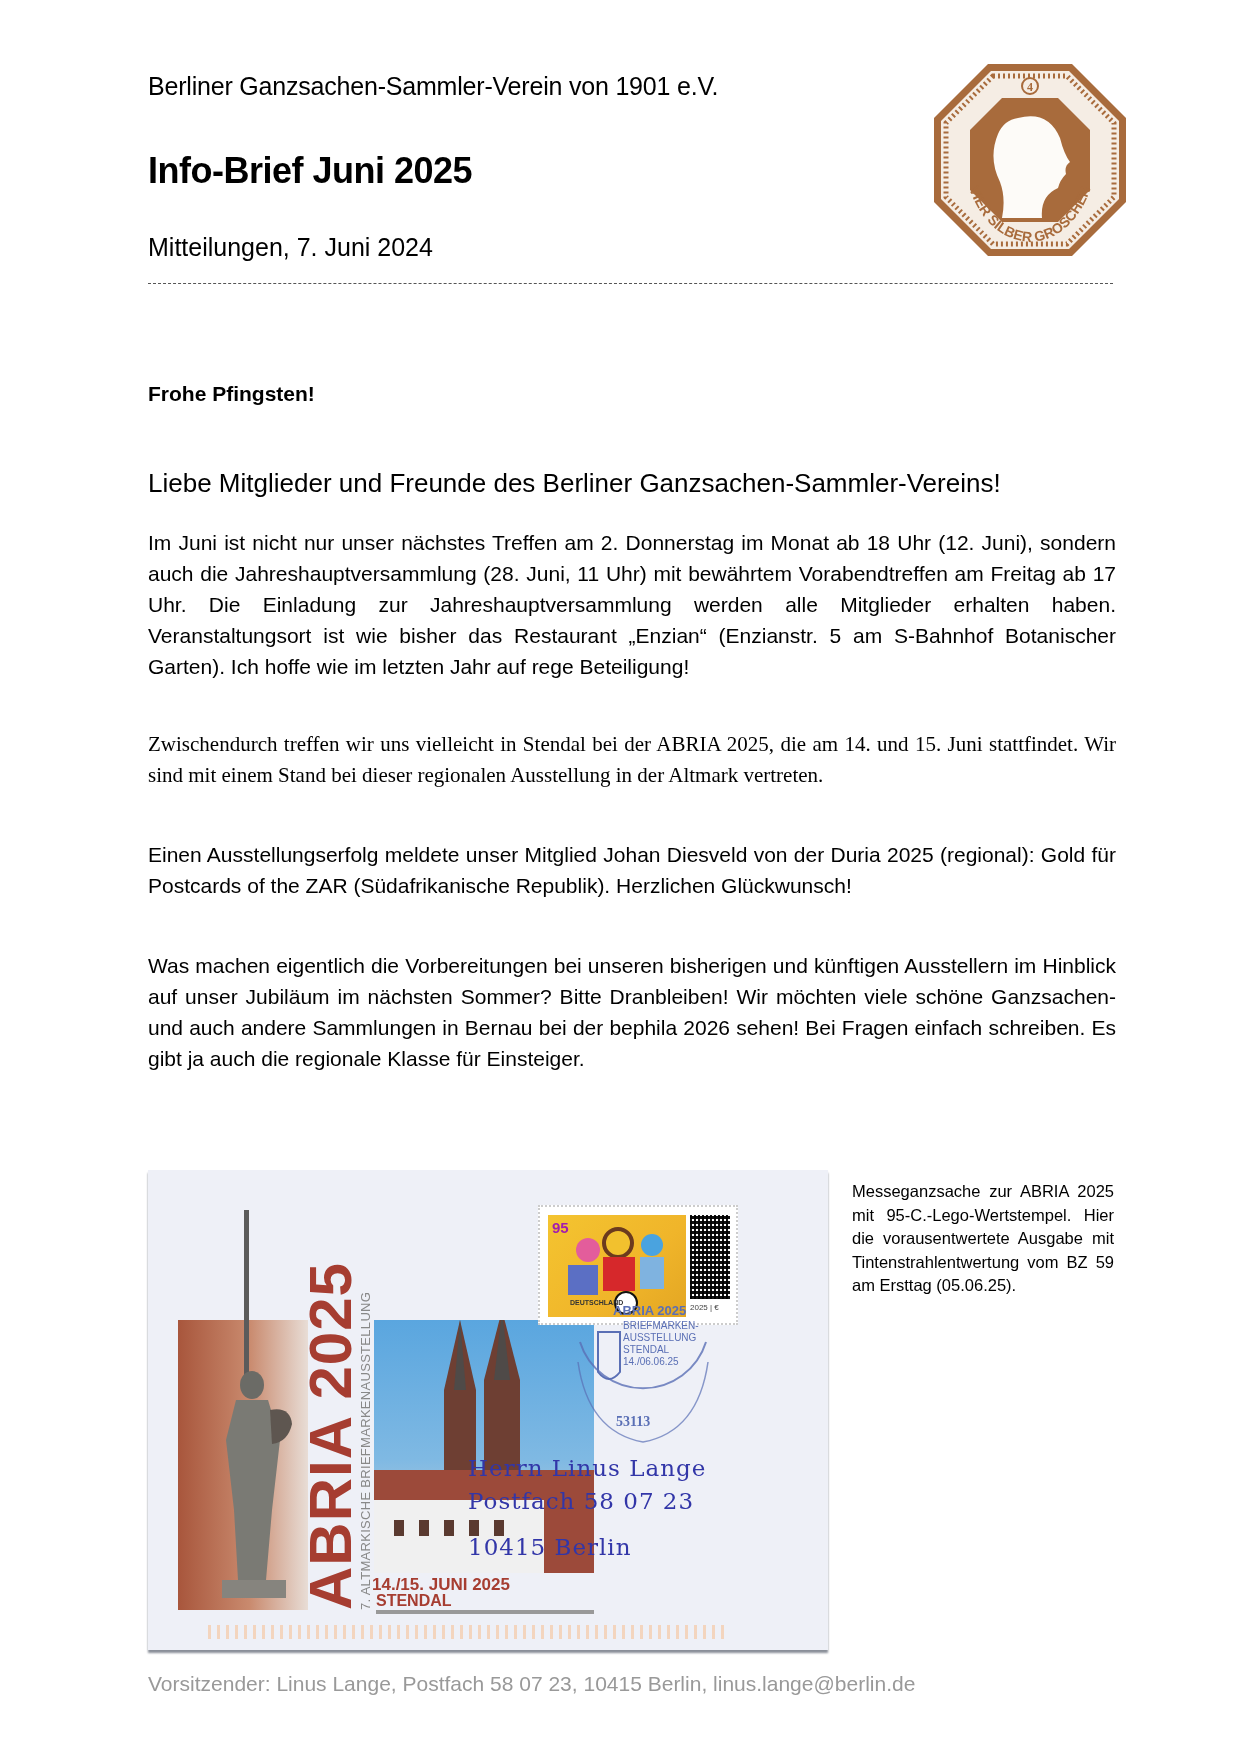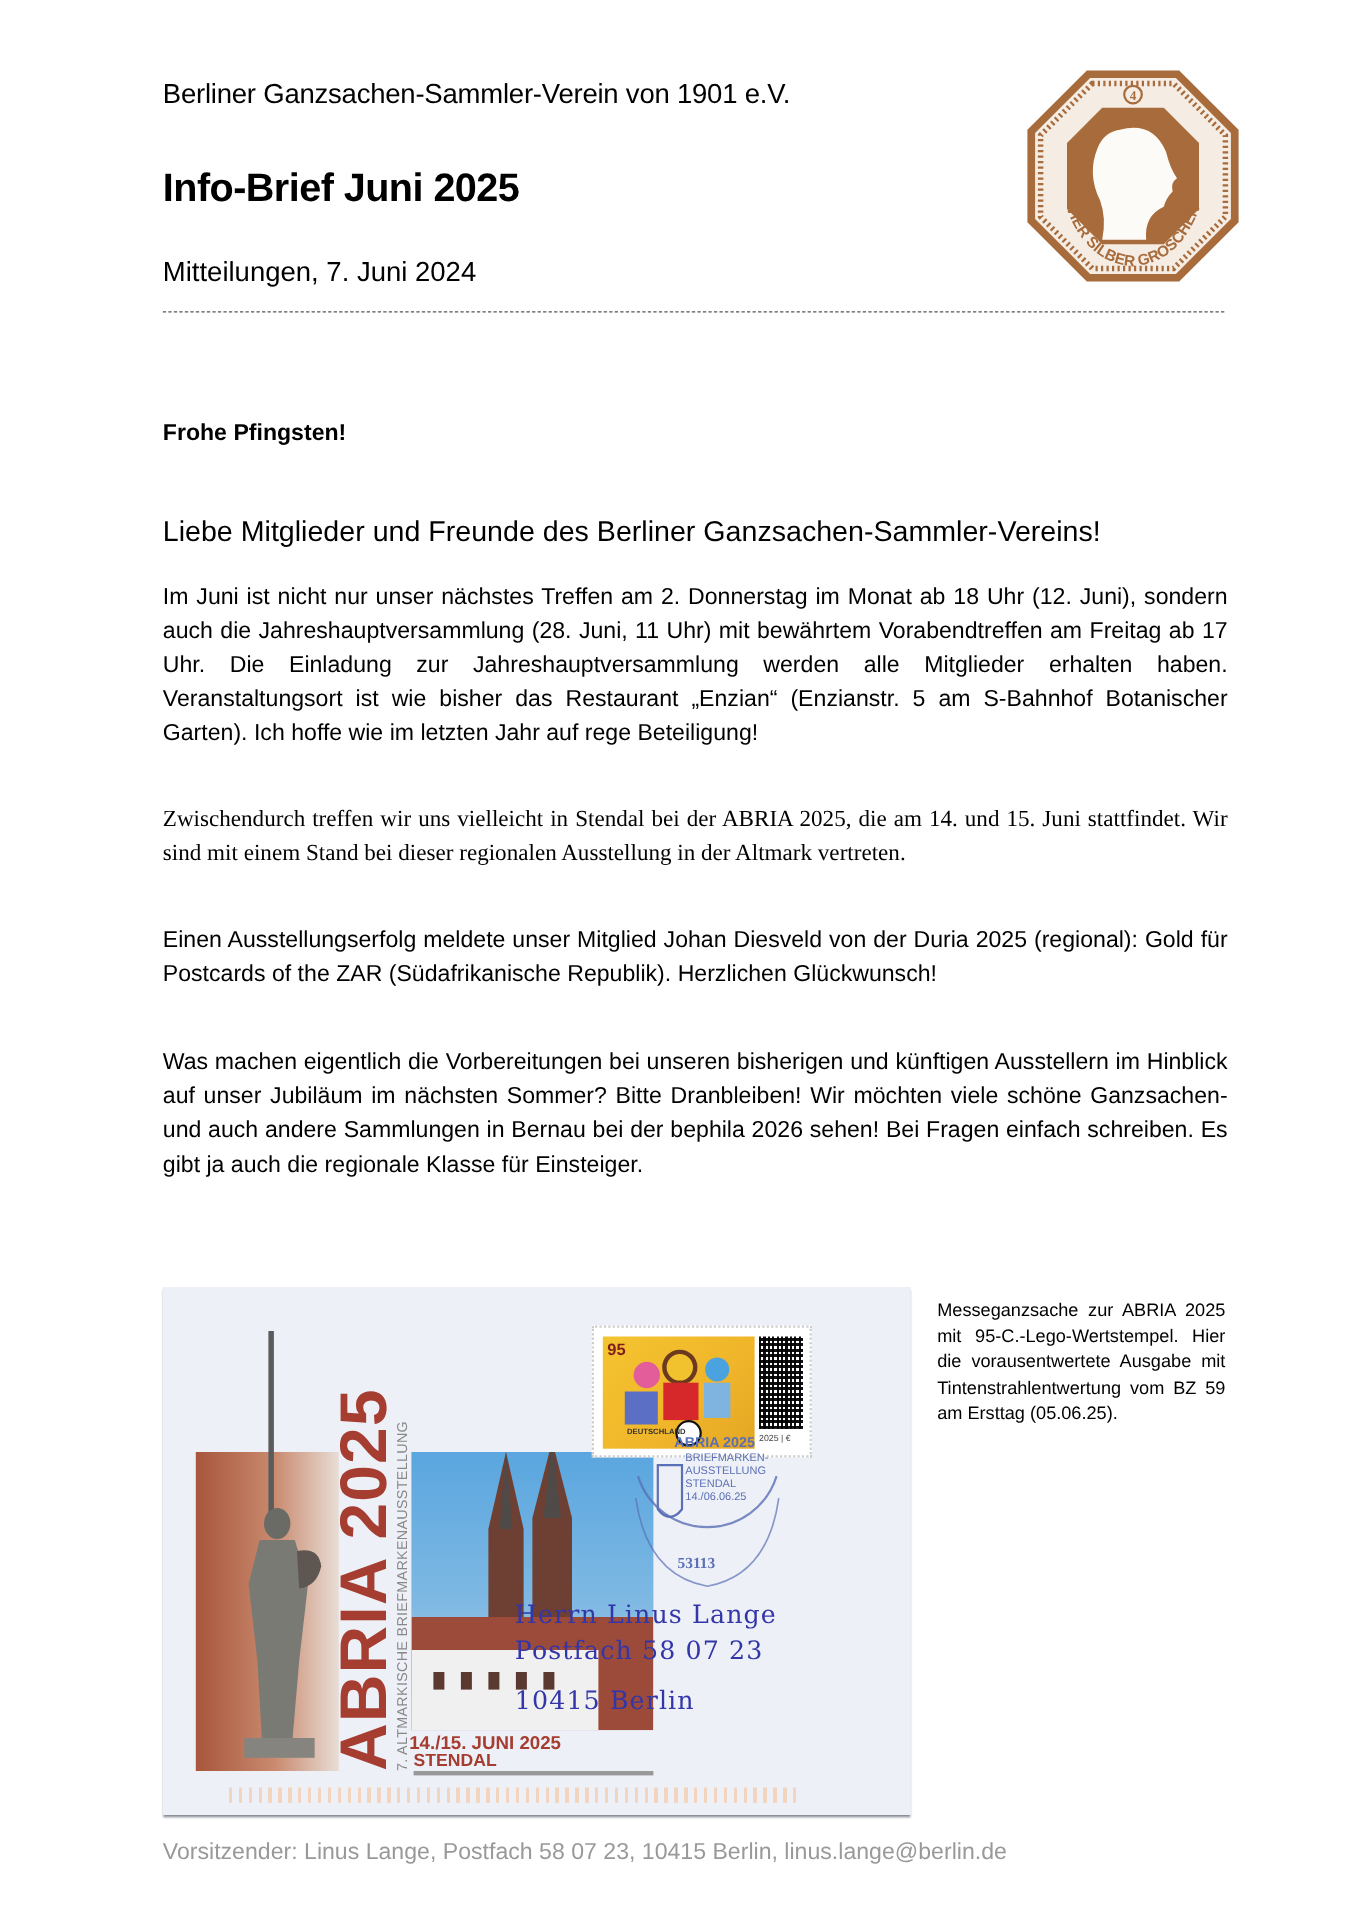--- a/index.html
+++ b/index.html
@@ -39,21 +39,21 @@
   #env-date { left: 224px; top: 405px; font-size: 17px; font-weight: bold; color: #a63d31; white-space: nowrap; }
   #env-city { left: 228px; top: 422px; font-size: 16px; font-weight: bold; color: #a63d31; }
   #env-underline { left: 228px; top: 440px; width: 218px; height: 4px; background: #999; }
   #barcode { left: 60px; top: 455px; width: 520px; height: 14px;
              background: repeating-linear-gradient(90deg, #f5c9a6 0 3px, transparent 3px 9px); opacity: 0.7; }
 
   #postage-stamp { left: 390px; top: 35px; width: 200px; height: 120px; background: #fff;
                    border: 2px dotted #ccc; box-sizing: border-box; }
   #stamp-image { left: 8px; top: 8px; width: 138px; height: 102px;
                  background: linear-gradient(135deg, #f4c430 0%, #f0b52a 60%, #e3a623 100%); overflow: hidden; }
-  #stamp-value { left: 12px; top: 12px; font-size: 15px; font-weight: bold; color: #7f1d1d; }
+  #stamp-value { left: 12px; top: 12px; font-size: 15px; font-weight: bold; color: #a21caf; }
   #stamp-country { left: 30px; top: 92px; font-size: 7px; font-weight: bold; color: #333; }
   #stamp-qr { left: 150px; top: 8px; width: 40px; height: 84px;
               background: repeating-linear-gradient(0deg, #111 0 3px, #fff 3px 5px),
                           repeating-linear-gradient(90deg, #111 0 2px, #fff 2px 4px);
               background-blend-mode: multiply; }
   #stamp-year { left: 150px; top: 96px; font-size: 8px; color: #444; }
 
   #postmark { left: 420px; top: 132px; width: 150px; height: 150px; }
   #postmark-title { left: 465px; top: 133px; font-size: 13px; color: #5a6fb5; font-weight: bold; }
   #postmark-line1 { left: 475px; top: 150px; font-size: 10px; color: #5a6fb5; line-height: 12px; }

